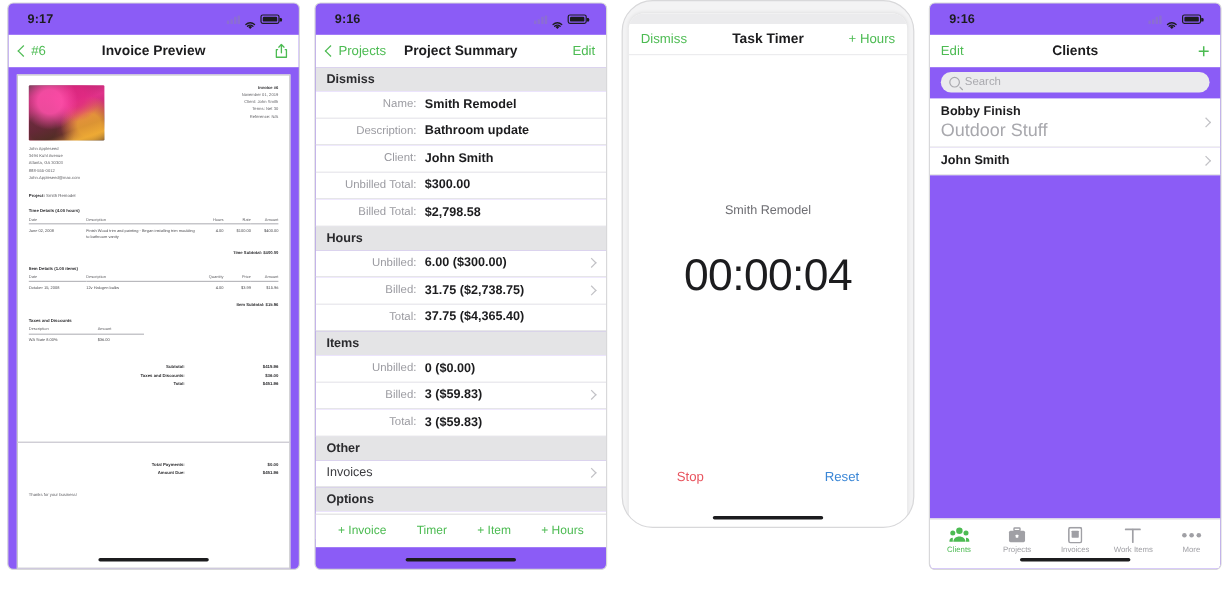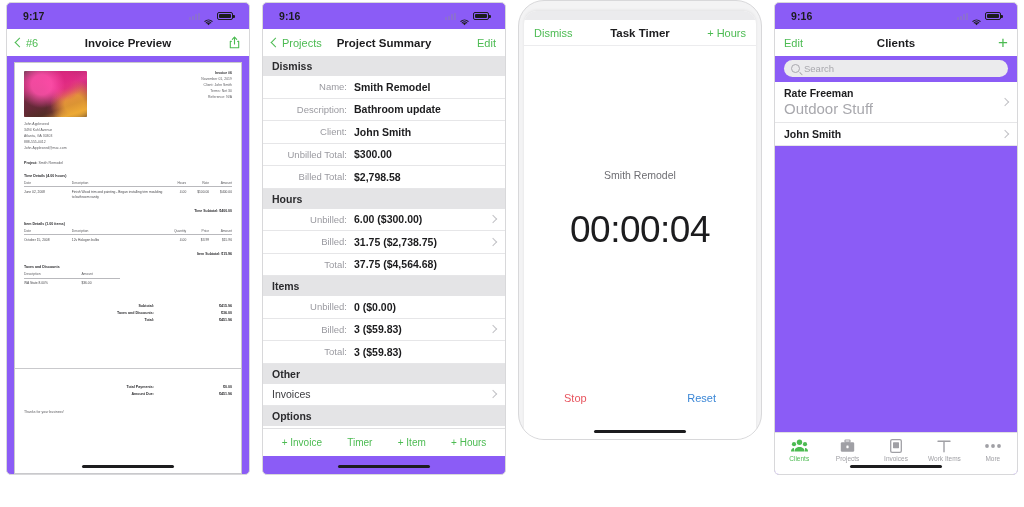--- a/index.html
+++ b/index.html
@@ -338,21 +338,21 @@
       <div class="val">6.00  ($300.00)</div>
       <span class="chev"></span>
     </div>
     <div class="row">
       <div class="lbl">Billed:</div>
       <div class="val">31.75  ($2,738.75)</div>
       <span class="chev"></span>
     </div>
     <div class="row">
       <div class="lbl">Total:</div>
-      <div class="val">37.75  ($4,564.68)</div>
+      <div class="val">37.75  ($4,365.40)</div>
     </div>
 
     <div class="grp-hdr">Items</div>
     <div class="row">
       <div class="lbl">Unbilled:</div>
       <div class="val">0 ($0.00)</div>
     </div>
     <div class="row">
       <div class="lbl">Billed:</div>
       <div class="val">3  ($59.83)</div>
@@ -445,21 +445,21 @@
       </div>
     </div>
 
     <div class="searchbar">
       <span class="mag"></span>
       <span class="search-ph">Search</span>
     </div>
 
     <div class="crow">
       <div class="cmain">
-        <div class="cname">Rate Freeman</div>
+        <div class="cname">Bobby Finish</div>
         <div class="csub">Outdoor Stuff</div>
       </div>
       <span class="chev"></span>
     </div>
     <div class="crow">
       <div class="cmain">
         <div class="cname">John Smith</div>
       </div>
       <span class="chev"></span>
     </div>

